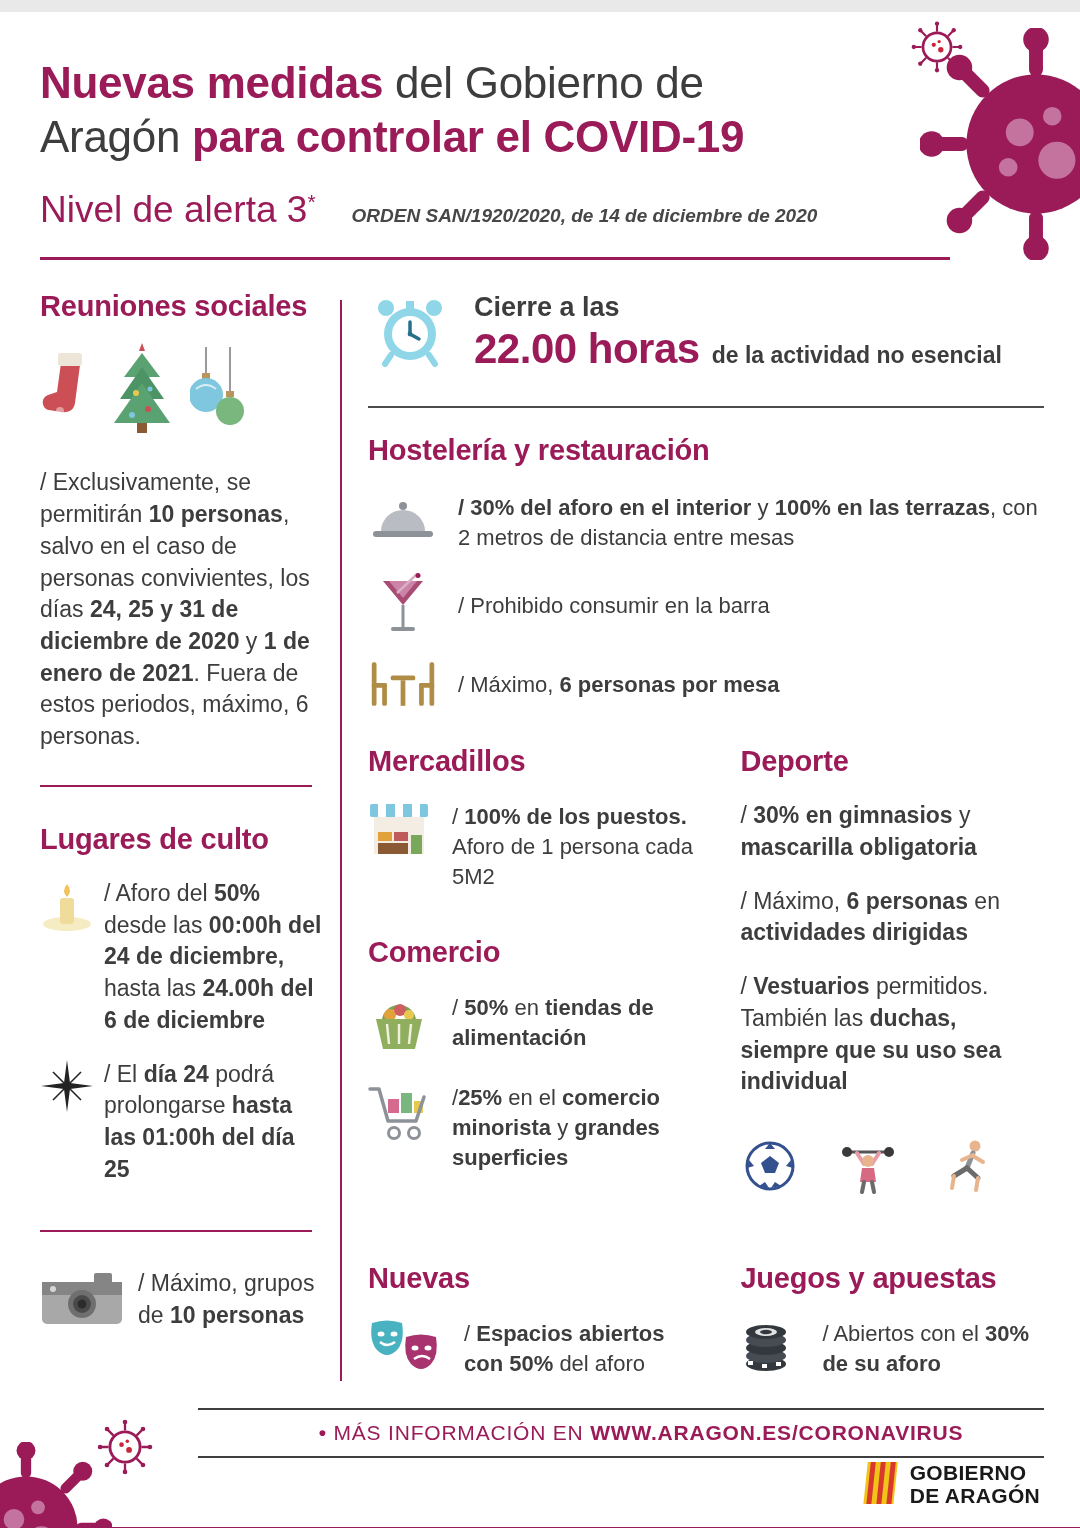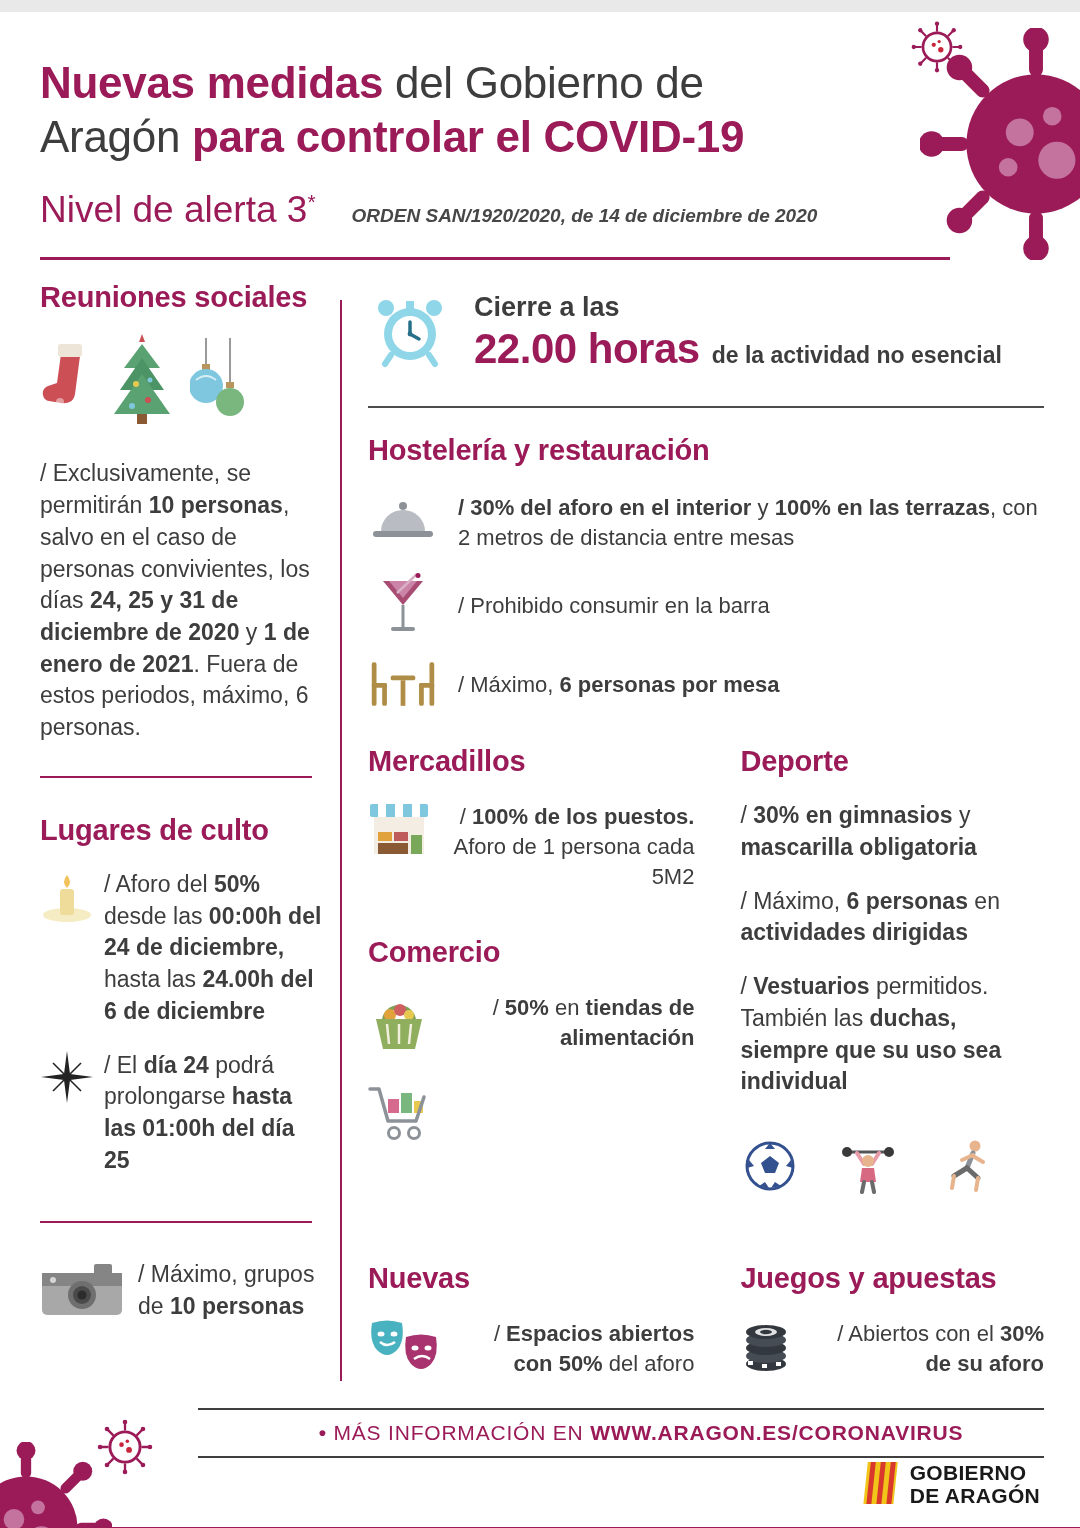--- a/index.html
+++ b/index.html
@@ -14,21 +14,21 @@
   .header { position:relative; padding:44px 240px 0 40px; z-index:2; }
   .title { font-size:44px; line-height:1.22; font-weight:400; color:var(--dark); letter-spacing:-0.3px; }
   .subtitle { display:flex; align-items:baseline; gap:36px; margin-top:26px; }
   .alert-level { font-size:37px; font-weight:400; color:var(--accent); white-space:nowrap; }
   .alert-level sup { font-size:21px; }
   .order-ref { font-size:19px; font-style:italic; font-weight:700; color:#474747; }
   .accent-rule { height:3px; background:var(--accent); margin:26px 130px 0 40px; }
 
   .main { display:grid; grid-template-columns:300px 2px 1fr; padding:0 36px 0 40px; }
   .v-divider { background:var(--accent); margin-top:40px; }
-  .left-col { padding:21px 14px 0 0; }
+  .left-col { padding:30px 14px 0 0; }
   .right-col { padding:28px 0 0 26px; }
 
   .sec-title { font-size:29px; font-weight:700; color:var(--accent); letter-spacing:-0.2px; }
   .rich { font-size:23px; line-height:1.38; }
   .item-text { font-size:22px; line-height:1.36; }
 
   .xmas-row { display:flex; align-items:flex-end; gap:16px; margin-top:20px; height:100px; }
   .reuniones-text { margin-top:24px; }
   .l-divider { border:0; border-top:2px solid var(--accent); margin:32px 0 36px; width:272px; }
   .l-divider.low { margin-top:44px; }
@@ -47,21 +47,21 @@
   .dark-rule { border:0; border-top:2px solid #4c4c4c; margin:30px 0 26px; }
 
   .host-title { margin-bottom:26px; }
   .item-row { display:flex; gap:20px; margin-bottom:20px; }
   .item-row.center { align-items:center; }
   .item-icn { flex:none; width:70px; display:flex; justify-content:center; }
 
   .two-col { display:grid; grid-template-columns:1fr 0.93fr; column-gap:46px; margin-top:34px; }
   .cell.row2 { margin-top:64px; }
   .sub-sec + .sub-sec { margin-top:44px; }
-  .sub-row { display:flex; gap:22px; margin-top:24px;text-align:right; }
+  .sub-row { display:flex; gap:22px; margin-top:24px; }
   .dep-item { margin-top:22px; }
   .sports-row { display:flex; gap:44px; align-items:center; margin-top:40px; padding-left:4px; }
 
   .info-strip { position:absolute; left:198px; right:36px; top:1396px;
     border-top:2px solid #3f3f3f; border-bottom:2px solid #3f3f3f; padding:11px 0 11px 40px; }
   .info-text { font-size:21px; letter-spacing:0.8px; color:var(--accent);text-align:center; }
 
   .logo { position:absolute; right:40px; top:1448px; display:flex; align-items:center; gap:10px; }
   .logo-text { font-size:21px; font-weight:700; color:#191919; line-height:1.08; letter-spacing:0.3px; }
 
@@ -373,20 +373,21 @@
               <span>
                 <svg width="62" height="60" viewBox="0 0 62 60">
                   <rect x="20" y="16" width="11" height="14" fill="#d66a8e"></rect>
                   <rect x="33" y="10" width="11" height="20" fill="#79b77e"></rect>
                   <rect x="46" y="18" width="9" height="12" fill="#e8c94f"></rect>
                   <path d="M2 6 h9 l9 32 h28 l8 -24" fill="none" stroke="#8d9298" stroke-width="3.5" stroke-linecap="round" stroke-linejoin="round"></path>
                   <circle cx="26" cy="50" r="5.5" fill="none" stroke="#8d9298" stroke-width="3"></circle>
                   <circle cx="46" cy="50" r="5.5" fill="none" stroke="#8d9298" stroke-width="3"></circle>
                 </svg>
               </span>
+              <p class="item-text"><span>/</span><span class="b">25%</span><span> en el </span><span class="b">comercio minorista</span><span> y </span><span class="b">grandes superficies</span></p>
             </div>
           </section>
         </div>
 
         <div class="cell">
           <section>
             <h2 class="sec-title">Deporte</h2>
             <p class="rich dep-item"><span>/ </span><span class="b">30% en gimnasios</span><span> y </span><span class="b">mascarilla obligatoria</span></p>
             <p class="rich dep-item"><span>/ Máximo, </span><span class="b">6 personas</span><span> en </span><span class="b">actividades dirigidas</span></p>
             <p class="rich dep-item"><span>/ </span><span class="b">Vestuarios</span><span> permitidos. También las </span><span class="b">duchas, siempre que su uso sea individual</span></p>

